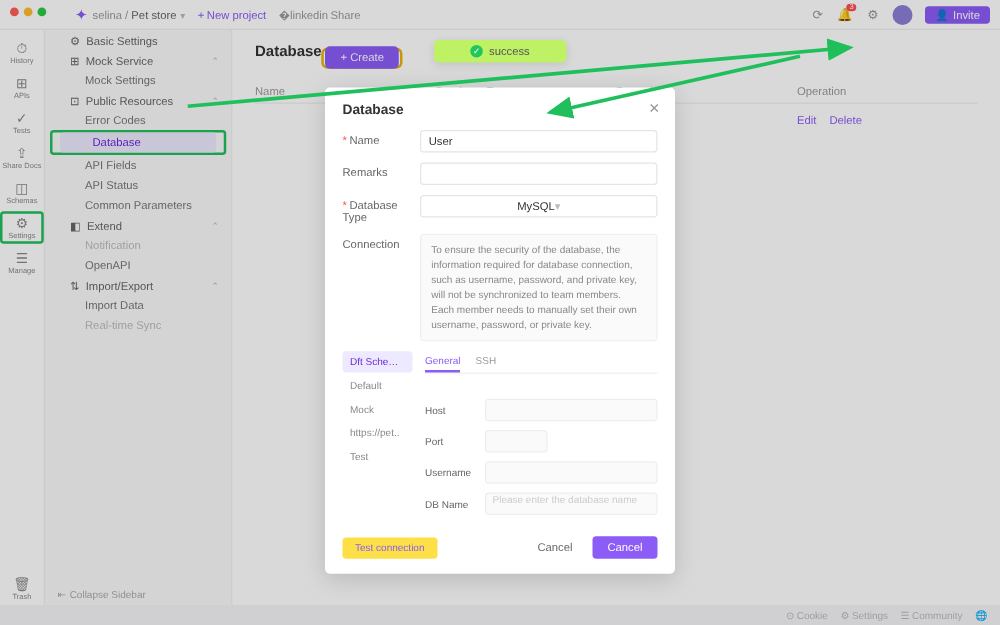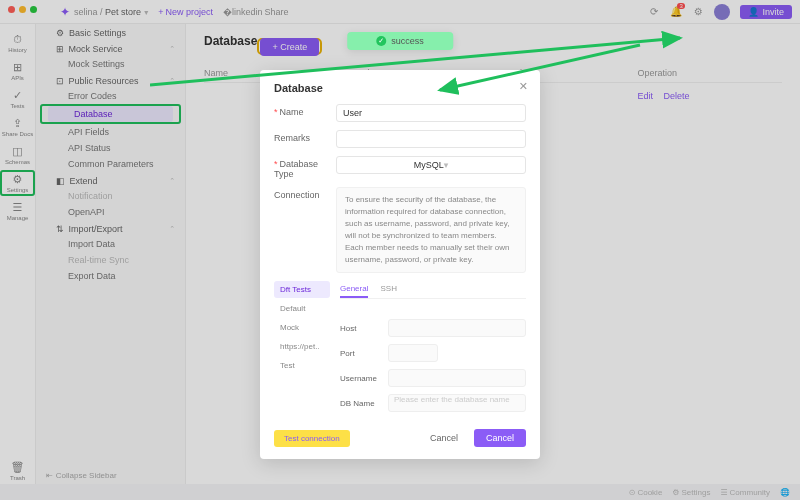--- a/index.html
+++ b/index.html
@@ -68,21 +68,21 @@
 .cfrow{display:flex;align-items:center;margin-bottom:7px}
 .cflabel{width:48px;font-size:8px;color:#666}
 .cfinput{flex:1;border:1px solid #eee;border-radius:3px;height:18px;padding:0 5px;font-size:8px;background:#fafafa;position:relative}
 .cfinput .ph{color:#ccc}
 .eye{position:absolute;right:5px;top:3px;color:#bbb;font-size:9px}
 .mfooter{display:flex;align-items:center;margin-top:10px}
 .testbtn{background:#fde047;color:#8b5cf6;padding:4px 10px;border-radius:3px;font-size:8px;cursor:pointer}
 .mfooter .sp{flex:1}
 .cancelbtn{color:#666;padding:4px 10px;font-size:9px;cursor:pointer}
 .confirmbtn{background:#8b5cf6;color:#fff;padding:4px 12px;border-radius:3px;font-size:9px;cursor:pointer;margin-left:6px}
-.success-pill{position:absolute;top:32px;left:50%;transform:translateX(-50%);background:#86efac;border-radius:4px;box-shadow:0 2px 8px rgba(0,0,0,0.1);padding:4px 29px;font-size:9px;color:#555;display:flex;align-items:center;gap:5px;z-index:20}
+.success-pill{position:absolute;top:32px;left:50%;transform:translateX(-50%);background:#bef264;border-radius:4px;box-shadow:0 2px 8px rgba(0,0,0,0.1);padding:4px 29px;font-size:9px;color:#555;display:flex;align-items:center;gap:5px;z-index:20}
 .success-pill .ok{width:10px;height:10px;border-radius:50%;background:#22c55e;color:#fff;display:flex;align-items:center;justify-content:center;font-size:7px}
 svg.arrow{position:absolute;z-index:25;pointer-events:none}
 </style>
 </head>
 <body>
 
 <div class="mac-dots">
     <span class="dot-r"></span>
     <span class="dot-y"></span>
     <span class="dot-g"></span>
@@ -168,21 +168,20 @@
       </div>
       <div class="sb-item muted">Notification</div>
       <div class="sb-item">OpenAPI</div>
       <div class="sb-group">
         <span>⇅</span>
         <span>Import/Export</span>
         <span class="exp">⌃</span>
       </div>
       <div class="sb-item">Import Data</div>
       <div class="sb-item muted">Real-time Sync</div>
-      <div class="sb-item">Export Data</div>
       <div class="collapse">⇤ <span>Collapse Sidebar</span></div>
   </div>
   <div class="main">
     <div class="toolbar">
       <h2>Database</h2>
       <span class="create-hl"><span class="create-btn">+ Create</span></span>
     </div>
     <div class="thead" id="thead">
         <div class="th">Name</div>
         <div class="th">Database Type</div>
@@ -235,21 +234,21 @@
         </div>
       </div>
     <div class="frow">
         <div class="flabel">Connection</div>
         <div class="fval">
           <div class="conninfo">To ensure the security of the database, the information required for database connection, such as username, password, and private key, will not be synchronized to team members. Each member needs to manually set their own username, password, or private key.</div>
         </div>
       </div>
     <div class="connbody">
       <div class="envcol" id="envcol">
-          <div class="envitem active">Dft Tests</div>
+          <div class="envitem active">Dft Schemas</div>
           <div class="envitem">Default</div>
           <div class="envitem">Mock</div>
           <div class="envitem">https://pet..</div>
           <div class="envitem">Test</div>
         </div>
       <div class="formcol">
         <div class="tabs" id="tabs">
             <div class="tab active">General</div>
             <div class="tab">SSH</div>
           </div>

